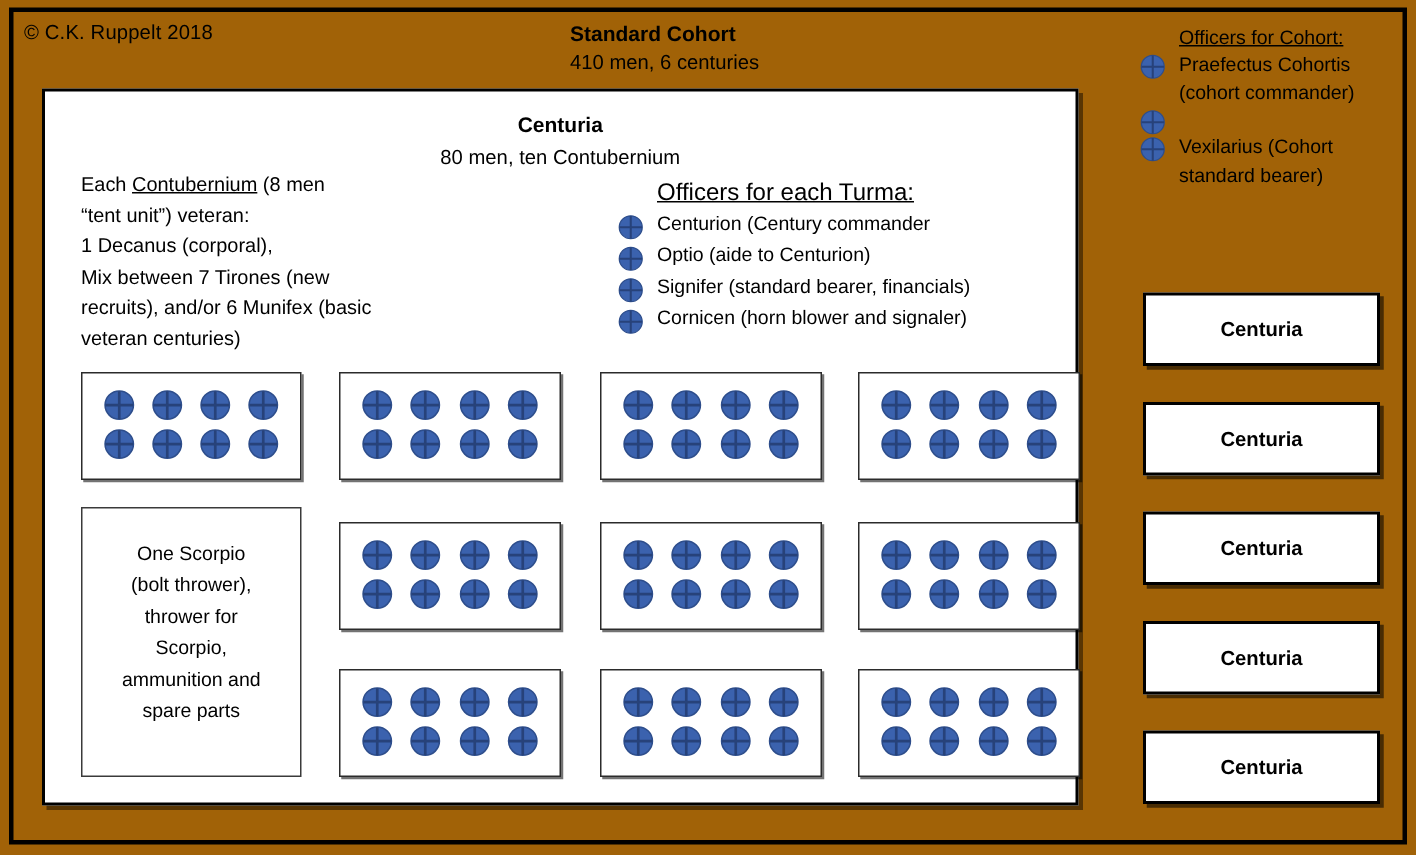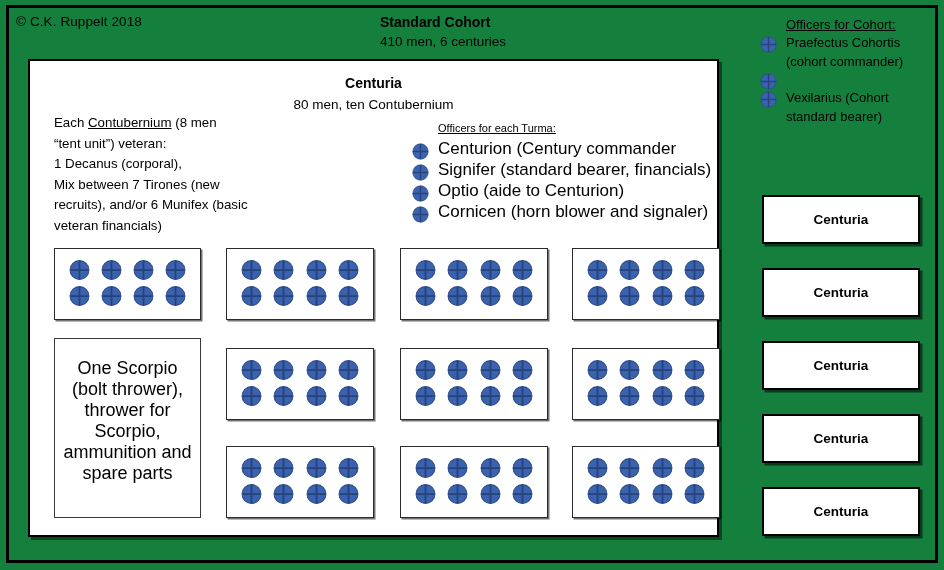--- a/index.html
+++ b/index.html
@@ -8,21 +8,21 @@
     background: #ffffff;
   }
   body {
     font-family: "Liberation Sans", sans-serif;
     color: #000000;
   }
   #page {
     position: relative;
     width: 944px;
     height: 570px;
-    background: #15803d;
+    background: #a16207;
     overflow: hidden;
     box-sizing: border-box;
   }
 
   
   .outer-frame {
     position: absolute;
     left: 6px;
     top: 5px;
     width: 932px;
@@ -139,30 +139,30 @@
   .contub-desc .u { text-decoration: underline; }
 
   
   .turma-officers {
     position: absolute;
     left: 374px;
     top: 58px;
     width: 310px;
   }
   .turma-officers-title {
-    font-size: 11px;
+    font-size: 16px;
     text-decoration: underline;
     margin-left: 34px;
     line-height: 19px;
     white-space: nowrap;
   }
   .turma-row {
     position: relative;
     padding-left: 34px;
-    font-size: 17px;
+    font-size: 13px;
     line-height: 21px;
     white-space: nowrap;
   }
   .turma-row .bullet-dot {
     position: absolute;
     left: 8px;
     top: 2px;
   }
 
   
@@ -172,21 +172,21 @@
     top: 277px;
     width: 147px;
     height: 180px;
     border: 1.4px solid #3a3a3a;
     box-sizing: border-box;
     display: flex;
     align-items: center;
     justify-content: center;
   }
   .scorpio-text {
-    font-size: 18px;
+    font-size: 13px;
     line-height: 21px;
     text-align: center;
     padding-bottom: 14px;
   }
 
   
   .unit-box {
     position: absolute;
     border: 1.4px solid #2b2b2b;
     box-sizing: border-box;
@@ -287,21 +287,21 @@
       <div class="ct">Centuria</div>
       <div class="cs">80 men, ten Contubernium</div>
     </div>
 
     <div class="contub-desc">
       <div>Each&nbsp;<span class="u">Contubernium</span>&nbsp;(8 men</div>
       <div>“tent unit”) veteran:</div>
       <div>1 Decanus (corporal),</div>
       <div>Mix between 7 Tirones (new</div>
       <div>recruits), and/or 6 Munifex (basic</div>
-      <div>veteran financials)</div>
+      <div>veteran centuries)</div>
     </div>
 
     <div class="turma-officers">
       <div class="turma-officers-title">Officers for each Turma:</div>
       <div class="turma-row">
         <span class="bullet-dot">
           <span class="dot">
             <svg viewBox="0 0 20 20" width="17" height="17">
               <circle cx="10" cy="10" r="9" fill="#3B62AE" stroke="#2E4E8C" stroke-width="1"></circle>
               <line x1="10" y1="1.2" x2="10" y2="18.8" stroke="#27427A" stroke-width="1.6"></line>
@@ -314,33 +314,33 @@
       <div class="turma-row">
         <span class="bullet-dot">
           <span class="dot">
             <svg viewBox="0 0 20 20" width="17" height="17">
               <circle cx="10" cy="10" r="9" fill="#3B62AE" stroke="#2E4E8C" stroke-width="1"></circle>
               <line x1="10" y1="1.2" x2="10" y2="18.8" stroke="#27427A" stroke-width="1.6"></line>
               <line x1="1.2" y1="10" x2="18.8" y2="10" stroke="#27427A" stroke-width="1.6"></line>
             </svg>
           </span>
         </span>
-        <span>Signifer (standard bearer, financials)</span>
+        <span>Optio (aide to Centurion)</span>
       </div>
       <div class="turma-row">
         <span class="bullet-dot">
           <span class="dot">
             <svg viewBox="0 0 20 20" width="17" height="17">
               <circle cx="10" cy="10" r="9" fill="#3B62AE" stroke="#2E4E8C" stroke-width="1"></circle>
               <line x1="10" y1="1.2" x2="10" y2="18.8" stroke="#27427A" stroke-width="1.6"></line>
               <line x1="1.2" y1="10" x2="18.8" y2="10" stroke="#27427A" stroke-width="1.6"></line>
             </svg>
           </span>
         </span>
-        <span>Optio (aide to Centurion)</span>
+        <span>Signifer (standard bearer, financials)</span>
       </div>
       <div class="turma-row">
         <span class="bullet-dot">
           <span class="dot">
             <svg viewBox="0 0 20 20" width="17" height="17">
               <circle cx="10" cy="10" r="9" fill="#3B62AE" stroke="#2E4E8C" stroke-width="1"></circle>
               <line x1="10" y1="1.2" x2="10" y2="18.8" stroke="#27427A" stroke-width="1.6"></line>
               <line x1="1.2" y1="10" x2="18.8" y2="10" stroke="#27427A" stroke-width="1.6"></line>
             </svg>
           </span>

